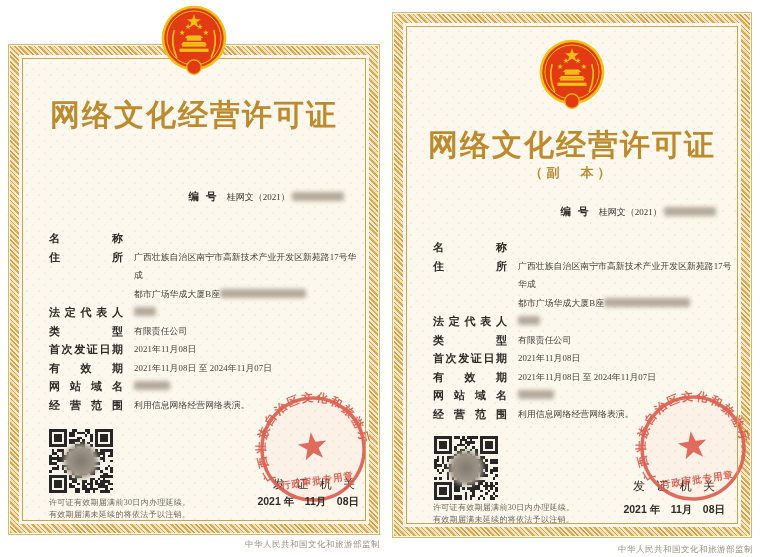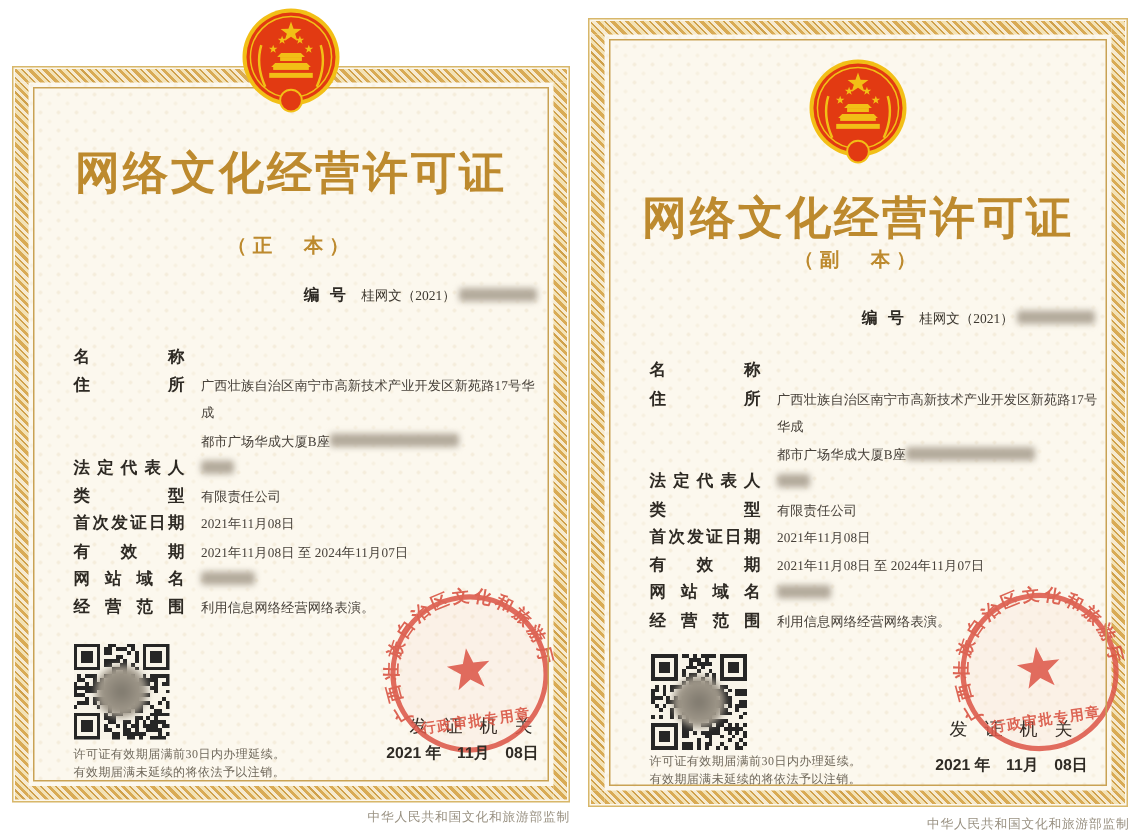--- a/index.html
+++ b/index.html
@@ -25,21 +25,21 @@
   .title{position:absolute;left:0;right:0;margin:0;text-align:center;font-size:30px;font-weight:700;
          color:#bd8a2e;letter-spacing:2px;white-space:nowrap;}
   .cert--original .title{top:50px;}
   .cert--duplicate .title{top:112px;}
 
   .copy-label{position:absolute;left:0;right:0;text-align:center;font-size:13px;font-weight:700;
          color:#bd8a2e;letter-spacing:4px;}
   .cert--original .copy-label{top:110px;}
   .cert--duplicate .copy-label{top:151px;}
 
-  .serial{position:absolute;right:21px;font-size:9px;color:#3c372f;white-space:nowrap;padding-left:44px;}
+  .serial{position:absolute;right:35px;font-size:9px;color:#3c372f;white-space:nowrap;padding-left:44px;}
   .cert--original .serial{top:145px;}
   .cert--duplicate .serial{top:192px;}
   .serial-label{font-weight:700;font-size:10.5px;letter-spacing:2px;color:#2e2a24;
          font-family:"Liberation Sans","DejaVu Sans",sans-serif;margin-right:6px;}
 
   .blur-block{display:inline-block;height:9px;background:#b3aa9b;border-radius:2px;
          filter:blur(2px);vertical-align:-1px;}
 
   .fields{position:absolute;left:40px;right:16px;}
   .cert--original .fields{top:184px;}
@@ -102,21 +102,20 @@
         <path d="M36,50 L64,50 L60,46 L40,46 Z" fill="#f2bf16"></path>
         <rect x="39" y="50" width="22" height="4" fill="#f2bf16"></rect>
         <path d="M30,60 L70,60 L66,56 L34,56 Z" fill="#f2bf16"></path>
         <rect x="32" y="60" width="36" height="3" fill="#f2bf16"></rect>
         <rect x="28" y="66" width="44" height="5" fill="#f2bf16"></rect>
         <circle cx="50" cy="94" r="11" fill="#e23a12" stroke="#f2bf16" stroke-width="2"></circle>
       </svg>
     </div>
 
     <h1 class="title">网络文化经营许可证</h1>
-    <div class="copy-label">（正　本）</div>
 
     <div class="serial">
       <span class="serial-label">编 号</span>
       <span class="serial-prefix">桂网文（2021）</span>
       <span class="blur-block serial-blur" style="width: 52px;"></span>
     </div>
 
     <div class="fields">
         <div class="frow">
           <div class="flabel">名 称</div>

